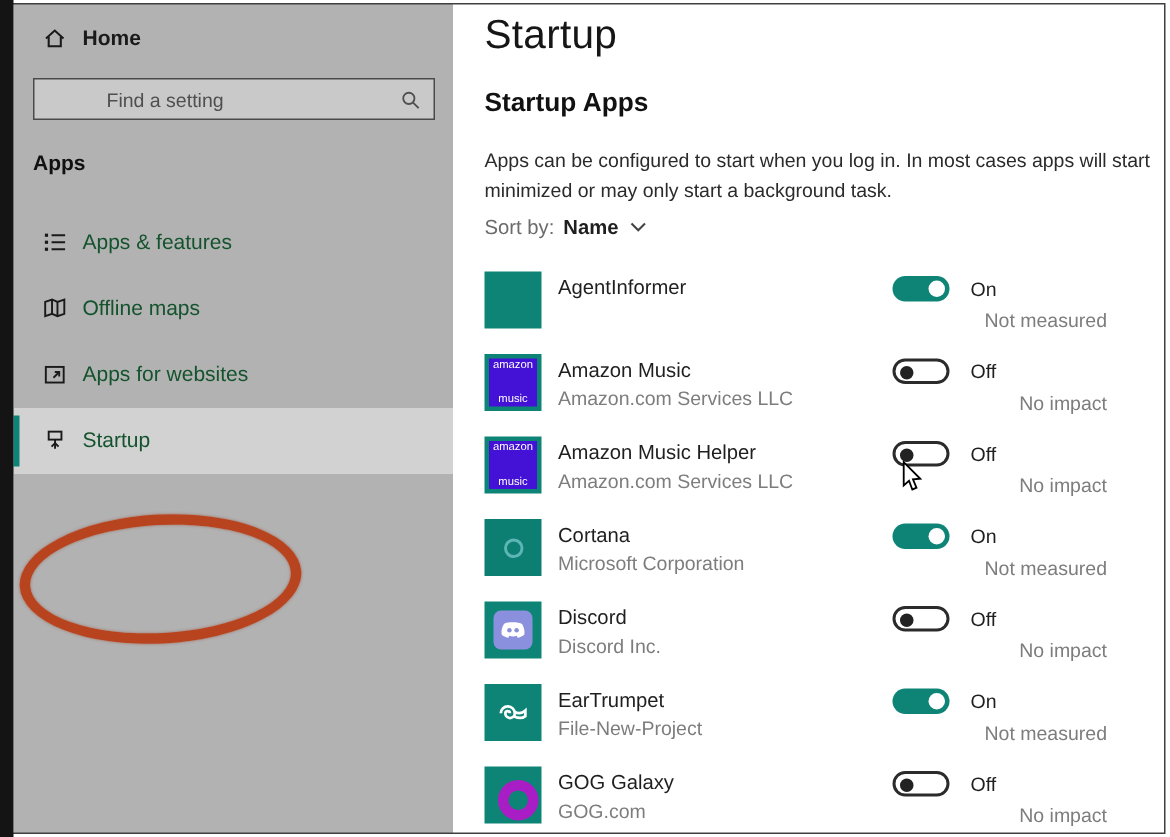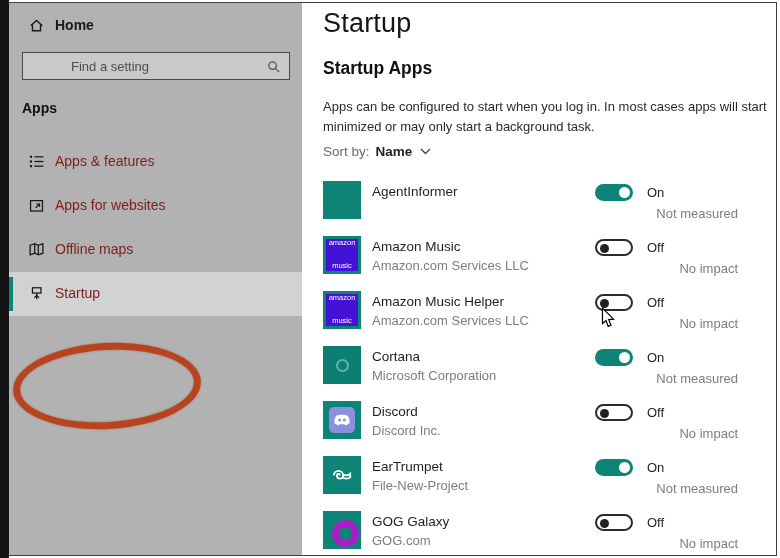--- a/index.html
+++ b/index.html
@@ -17,21 +17,21 @@
   .home-row .s-icon { position:absolute; left:19px; top:5px; }
   .home-row .s-label { position:absolute; left:46px; top:5px; font-size:14px; font-weight:700; color:#1a1a1a; }
   .search-box { position:absolute; top:50px; left:13px; width:268px; height:28px; background:#c9c9c9; border:1.5px solid #4a4a4a; display:flex; align-items:center;padding-left:40px; }
   .search-box input { flex:1; border:none; background:transparent; font:13px "Liberation Sans",sans-serif; color:#3c3c3c; padding:0 8px; outline:none; }
   .search-box input::placeholder { color:#4f4f4f; }
   .search-glyph { margin-right:8px; display:flex; }
   .apps-header { position:absolute; top:98px; left:13px; font-size:14px; font-weight:700; color:#111; }
   .side-list { position:absolute; top:138px; left:0; right:0; }
   .side-item { position:relative; height:44px; cursor:pointer; }
   .side-item .s-icon { position:absolute; left:19px; top:13px; }
-  .side-item .s-label { position:absolute; left:46px; top:13px; font-size:14px; color:#7f1d1d; }
+  .side-item .s-label { position:absolute; left:46px; top:13px; font-size:14px; color:#14532d; }
   .side-item.selected { background:#d2d2d2; }
   .side-item.selected::before { content:""; position:absolute; left:0; top:5px; bottom:5px; width:4px; background:#0e8476; }
   .s-icon svg { display:block; }
 
   
   .annotation { position:absolute; left:4px; top:341px; width:188px; height:86px; border:7px solid #b8441f; border-radius:50%; transform:rotate(-3deg); z-index:8; box-shadow:0 0 2px rgba(150,50,20,.55), inset 0 0 2px rgba(150,50,20,.55); pointer-events:none; }
 
   
   .main { position:absolute; left:302px; top:2px; right:4px; bottom:2px; background:#fff; z-index:1; }
   .page-title { position:absolute; top:6px; left:21px; font-size:27px; font-weight:400; color:#161616; letter-spacing:.2px; }
@@ -120,37 +120,37 @@
               </g>
             </svg>
           </span>
     <span class="s-label">Apps &amp; features</span>
   </div>
 
 
   <div class="side-item">
     <span class="s-icon">
             <svg width="17" height="17" viewBox="0 0 16 16" fill="none" stroke="#1a1a1a" stroke-width="1.2">
+              <path d="M2 4 L6.3 2.5 L9.7 4 L14 2.5 V11.5 L9.7 13 L6.3 11.5 L2 13 Z"></path>
+              <line x1="6.3" y1="2.5" x2="6.3" y2="11.5"></line>
+              <line x1="9.7" y1="4" x2="9.7" y2="13"></line>
+            </svg>
+          </span>
+    <span class="s-label">Offline maps</span>
+  </div>
+
+  <div class="side-item">
+    <span class="s-icon">
+            <svg width="17" height="17" viewBox="0 0 16 16" fill="none" stroke="#1a1a1a" stroke-width="1.2">
               <rect x="2.4" y="3.4" width="11.2" height="9.8"></rect>
               <polyline points="7.2,10.2 10.8,6.6"></polyline>
               <polyline points="8,6.6 10.8,6.6 10.8,9.4"></polyline>
             </svg>
           </span>
     <span class="s-label">Apps for websites</span>
-  </div>
-
-  <div class="side-item">
-    <span class="s-icon">
-            <svg width="17" height="17" viewBox="0 0 16 16" fill="none" stroke="#1a1a1a" stroke-width="1.2">
-              <path d="M2 4 L6.3 2.5 L9.7 4 L14 2.5 V11.5 L9.7 13 L6.3 11.5 L2 13 Z"></path>
-              <line x1="6.3" y1="2.5" x2="6.3" y2="11.5"></line>
-              <line x1="9.7" y1="4" x2="9.7" y2="13"></line>
-            </svg>
-          </span>
-    <span class="s-label">Offline maps</span>
   </div>
 
 
   <div class="side-item selected">
     <span class="s-icon">
             <svg width="17" height="17" viewBox="0 0 16 16" fill="none" stroke="#1a1a1a" stroke-width="1.2">
               <rect x="4.2" y="2.6" width="8" height="5"></rect>
               <line x1="8.2" y1="7.6" x2="8.2" y2="13.4"></line>
               <polyline points="6,12 8.2,9.8 10.4,12"></polyline>
             </svg>

